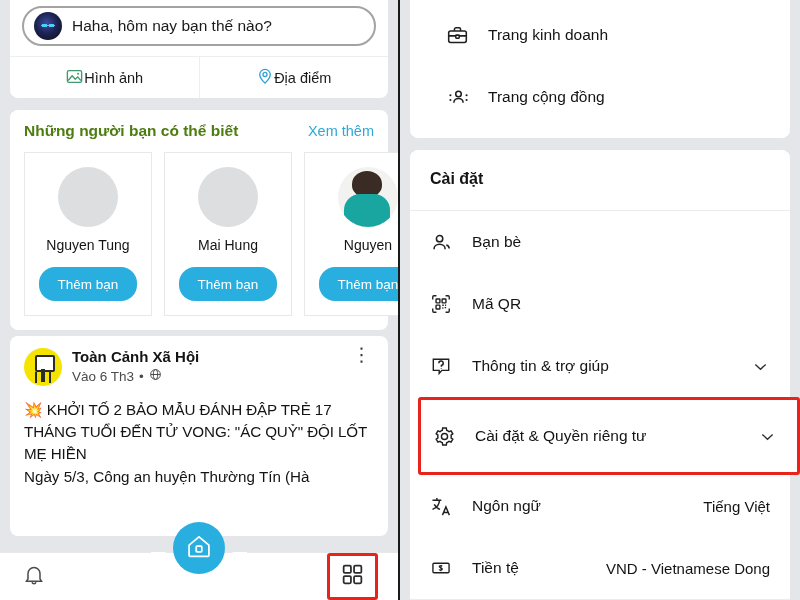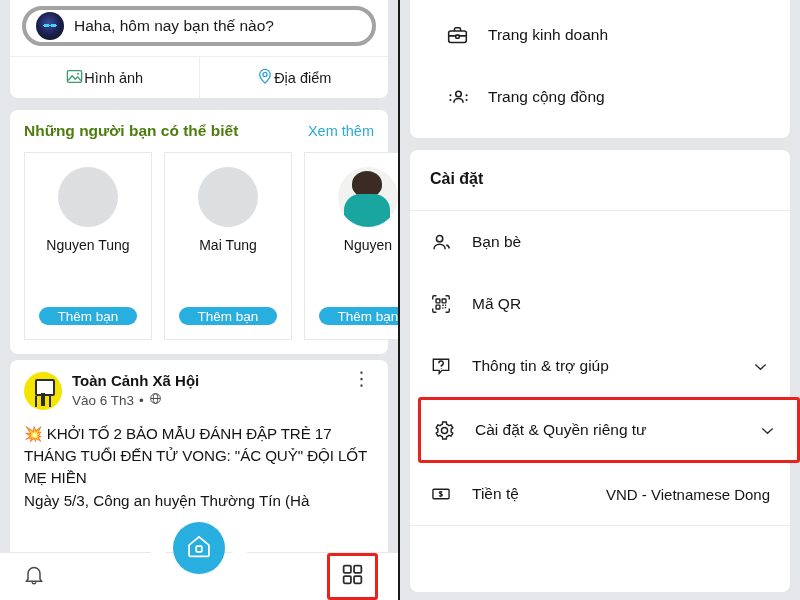--- a/index.html
+++ b/index.html
@@ -20,21 +20,21 @@
     background: #fff;
     border-radius: 8px;
     margin: 0 10px;
   }
 
   
   .composer { margin-top: 0; padding-top: 6px; border-radius: 0 0 8px 8px; }
   .composer-row { display: flex; align-items: center; padding: 0 12px 10px 12px; }
   .composer-input {
     flex: 1; display: flex; align-items: center;
-    border: 4px solid #a3a3a3; border-radius: 22px;
+    border: 2px solid #a3a3a3; border-radius: 22px;
     height: 40px; padding: 0 10px;
   }
   .avatar {
     width: 28px; height: 28px; border-radius: 50%;
     background: radial-gradient(circle at 45% 40%, #3b4c9e 0%, #1d2352 45%, #0a0c1c 100%);
     flex-shrink: 0; position: relative; overflow: hidden;
   }
   .avatar::after {
     content: ""; position: absolute; left: 7px; top: 9px;
     width: 14px; height: 9px;
@@ -85,24 +85,23 @@
     width: 46px; height: 36px; border-radius: 16px 16px 0 0;
     background: #19a6a0;
   }
   .friend-name {
     font-size: 14px; color: #141414; font-weight: 500;
     white-space: nowrap; margin-bottom: 14px;
   }
   .add-friend-btn {
     background: #29aee0; color: #fff;
     border: none; border-radius: 16px;
-    height: 18px; width: 98px;
+    height: 34px; width: 98px;
     font-size: 13.5px; font-family: inherit; font-weight: 500;
     white-space: nowrap;
-    margin-top: 40px;
   }
 
   
   .post { margin-top: 6px; padding: 12px 14px 0 14px; min-height: 200px; }
   .post-head { display: flex; align-items: flex-start; }
   .post-avatar {
     width: 38px; height: 38px; border-radius: 50%;
     background: #f5e400; flex-shrink: 0; position: relative; overflow: hidden;
   }
   .post-avatar::before {
@@ -168,21 +167,21 @@
   .menu-value { font-size: 15px; color: #141414; white-space: nowrap; }
   .menu-chevron { margin-left: 10px; display: flex; align-items: center; }
   .section-head { padding: 20px 20px 22px 20px; }
   .section-title { font-size: 16px; font-weight: bold; color: #141414; }
   .rp-sep { height: 1px; background: #ececec; margin: 0 0 0 0; }
   .settings-card { margin-top: 12px; padding-bottom: 4px; }
   .row-highlight {
     border: 3px solid #e8231c; border-radius: 3px;
     margin-left: 8px; margin-right: -10px; background: #fff;
   }
-  .row-highlight .menu-row { height: 60px; padding-left: 12px; }
+  .row-highlight .menu-row { height: 72px; padding-left: 12px; }
 </style>
 </head>
 <body>
 
 <div id="root">
 
   <div class="panel panel-left">
 
     <div class="card composer">
       <div class="composer-row">
@@ -222,21 +221,21 @@
       <div class="suggest-strip">
 
         <div class="friend-card">
           <div class="friend-photo"></div>
           <span class="friend-name">Nguyen Tung</span>
           <button class="add-friend-btn">Thêm bạn</button>
         </div>
 
         <div class="friend-card">
           <div class="friend-photo"></div>
-          <span class="friend-name">Mai Tung</span>
+          <span class="friend-name">Mai Hung</span>
           <button class="add-friend-btn">Thêm bạn</button>
         </div>
 
         <div class="friend-card">
           <div class="friend-photo photo-real"></div>
           <span class="friend-name">Nguyen</span>
           <button class="add-friend-btn">Thêm bạn</button>
         </div>
 
       </div>
@@ -382,20 +381,32 @@
           </span>
           <span class="menu-label">Cài đặt &amp; Quyền riêng tư</span>
           <span class="menu-chevron">
             <svg width="19" height="19" viewBox="0 0 24 24" fill="none" stroke="#2b2b2b" stroke-width="1.7">
               <path d="M5.5 9.5L12 15.5l6.5-6"></path>
             </svg>
           </span>
         </div>
       </div>
 
+      <div class="menu-row">
+        <span class="menu-icon">
+          <svg width="23" height="23" viewBox="0 0 24 24" fill="none" stroke="#1f1f1f" stroke-width="1.5">
+            <path d="M2.6 5.4h9.2M7.2 3.2v2.2"></path>
+            <path d="M9.8 5.4c0 4.2-3 8-7.2 9.6"></path>
+            <path d="M4.4 9.8c1.3 2.6 3.4 4.3 6 5.2"></path>
+            <path d="M13 21l3.6-8.6L20.2 21M14.6 18.2h4"></path>
+          </svg>
+        </span>
+        <span class="menu-label">Ngôn ngữ</span>
+        <span class="menu-value">Tiếng Việt</span>
+      </div>
 
       <div class="menu-row">
         <span class="menu-icon">
           <svg width="22" height="22" viewBox="0 0 24 24" fill="none" stroke="#1f1f1f" stroke-width="1.5">
             <rect x="3.2" y="6.8" width="17.6" height="10.4" rx="1.2"></rect>
             <path d="M13.3 10.2c-.3-.6-1-.95-1.7-.95-.9 0-1.55.5-1.55 1.2 0 1.8 3.4.9 3.4 2.75 0 .8-.75 1.3-1.75 1.3-.8 0-1.5-.35-1.8-1M12 8.6v6.9" stroke-width="1.3"></path>
           </svg>
         </span>
         <span class="menu-label">Tiền tệ</span>
         <span class="menu-value">VND - Vietnamese Dong</span>

